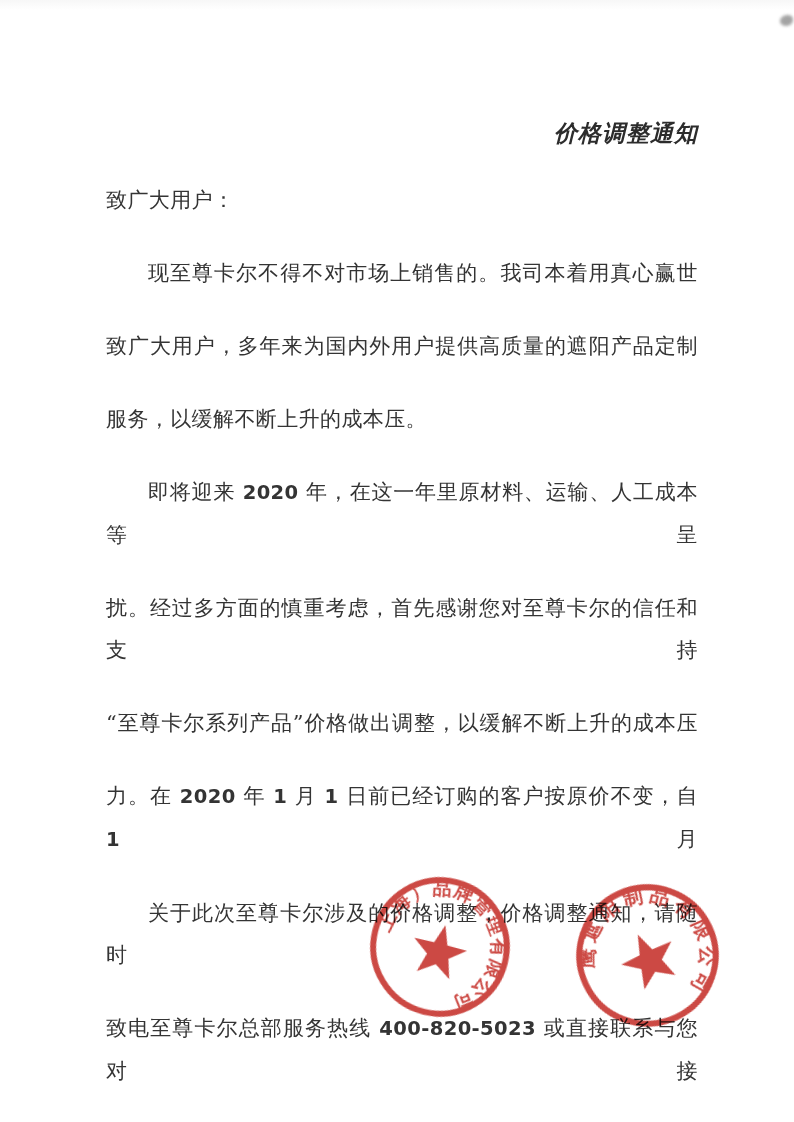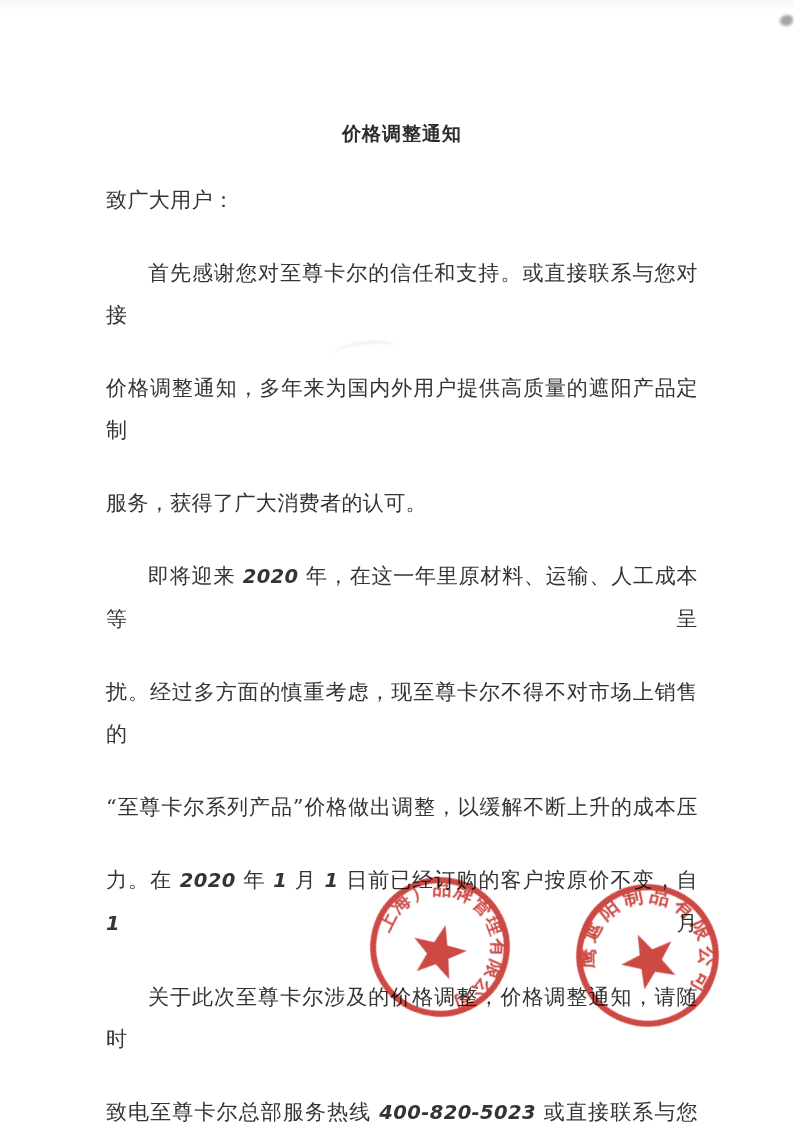--- a/index.html
+++ b/index.html
@@ -26,30 +26,30 @@
   .crease {
     position: absolute; left: 332px; top: 342px; width: 64px; height: 16px;
     border-top: 2px solid #d2d2d2; border-radius: 50%;
     transform: rotate(-7deg); filter: blur(1px); opacity: .5;
   }
   .content {
     position: absolute; left: 106px; top: 118px; width: 592px;
   }
   .title {
     margin: 0 0 28px 0;
-    font-size: 19px; line-height: 30px; font-weight: bold;
-    text-align: center; letter-spacing: 1px; color: #2c2c2c;
+    font-size: 23px; line-height: 30px; font-weight: bold;
+    text-align: right; letter-spacing: 1px; color: #2c2c2c; font-style: italic;
   }
   .line { font-size: 21px; line-height: 42px; letter-spacing: 0.4px; margin-top: 31px; }
   .pline { text-align: justify; text-align-last: justify; }
   .pline.last { text-align-last: left; }
   .ind { text-indent: 2em; }
   .num {
     font-family: "DejaVu Sans", "Liberation Sans", sans-serif;
-    font-weight: 600; font-size: 0.93em; font-style: italic;
+    font-weight: 600; font-size: 0.93em;
   }
   
   .stamp {
     position: absolute; width: 150px; height: 150px;
     color: #c5302a; mix-blend-mode: multiply; opacity: .88;
     filter: blur(0.3px);
   }
   .stamp-left  { left: 365px; top: 872px; transform: rotate(14deg); }
   .stamp-right { left: 571px; top: 879px; width: 153px; height: 153px; transform: rotate(-25deg); }
   .seal-ring { fill: none; stroke: currentColor; stroke-width: 8; }
@@ -66,25 +66,25 @@
   <div class="shade-top"></div>
   <div class="smudge"></div>
   <div class="crease"></div>
 
   <div class="content">
     <h1 class="title">价格调整通知</h1>
 
     <div class="line">致广大用户：</div>
 
     <div id="paragraphs">
-        <div class="line pline ind">首先感谢您对至尊卡尔的信任和支持。或直接联系与您对接</div>
-        <div class="line pline">价格调整通知，多年来为国内外用户提供高质量的遮阳产品定制</div>
-        <div class="line pline last">服务，获得了广大消费者的认可。</div>
+        <div class="line pline ind">现至尊卡尔不得不对市场上销售的。我司本着用真心赢世</div>
+        <div class="line pline">致广大用户，多年来为国内外用户提供高质量的遮阳产品定制</div>
+        <div class="line pline last">服务，以缓解不断上升的成本压。</div>
         <div class="line pline ind">即将迎来 <span class="num">2020</span> 年，在这一年里原材料、运输、人工成本等呈</div>
-        <div class="line pline">扰。经过多方面的慎重考虑，现至尊卡尔不得不对市场上销售的</div>
+        <div class="line pline">扰。经过多方面的慎重考虑，首先感谢您对至尊卡尔的信任和支持</div>
         <div class="line pline">“至尊卡尔系列产品”价格做出调整，以缓解不断上升的成本压</div>
         <div class="line pline">力。在 <span class="num">2020</span> 年 <span class="num">1</span> 月 <span class="num">1</span> 日前已经订购的客户按原价不变，自 <span class="num">1</span> 月</div>
         <div class="line pline ind">关于此次至尊卡尔涉及的价格调整，价格调整通知，请随时</div>
         <div class="line pline">致电至尊卡尔总部服务热线 <span class="num">400-820-5023</span> 或直接联系与您对接</div>
       </div>
 
   </div>
 
   <svg class="stamp stamp-left" viewBox="0 0 200 200" aria-hidden="true">
     <defs>

